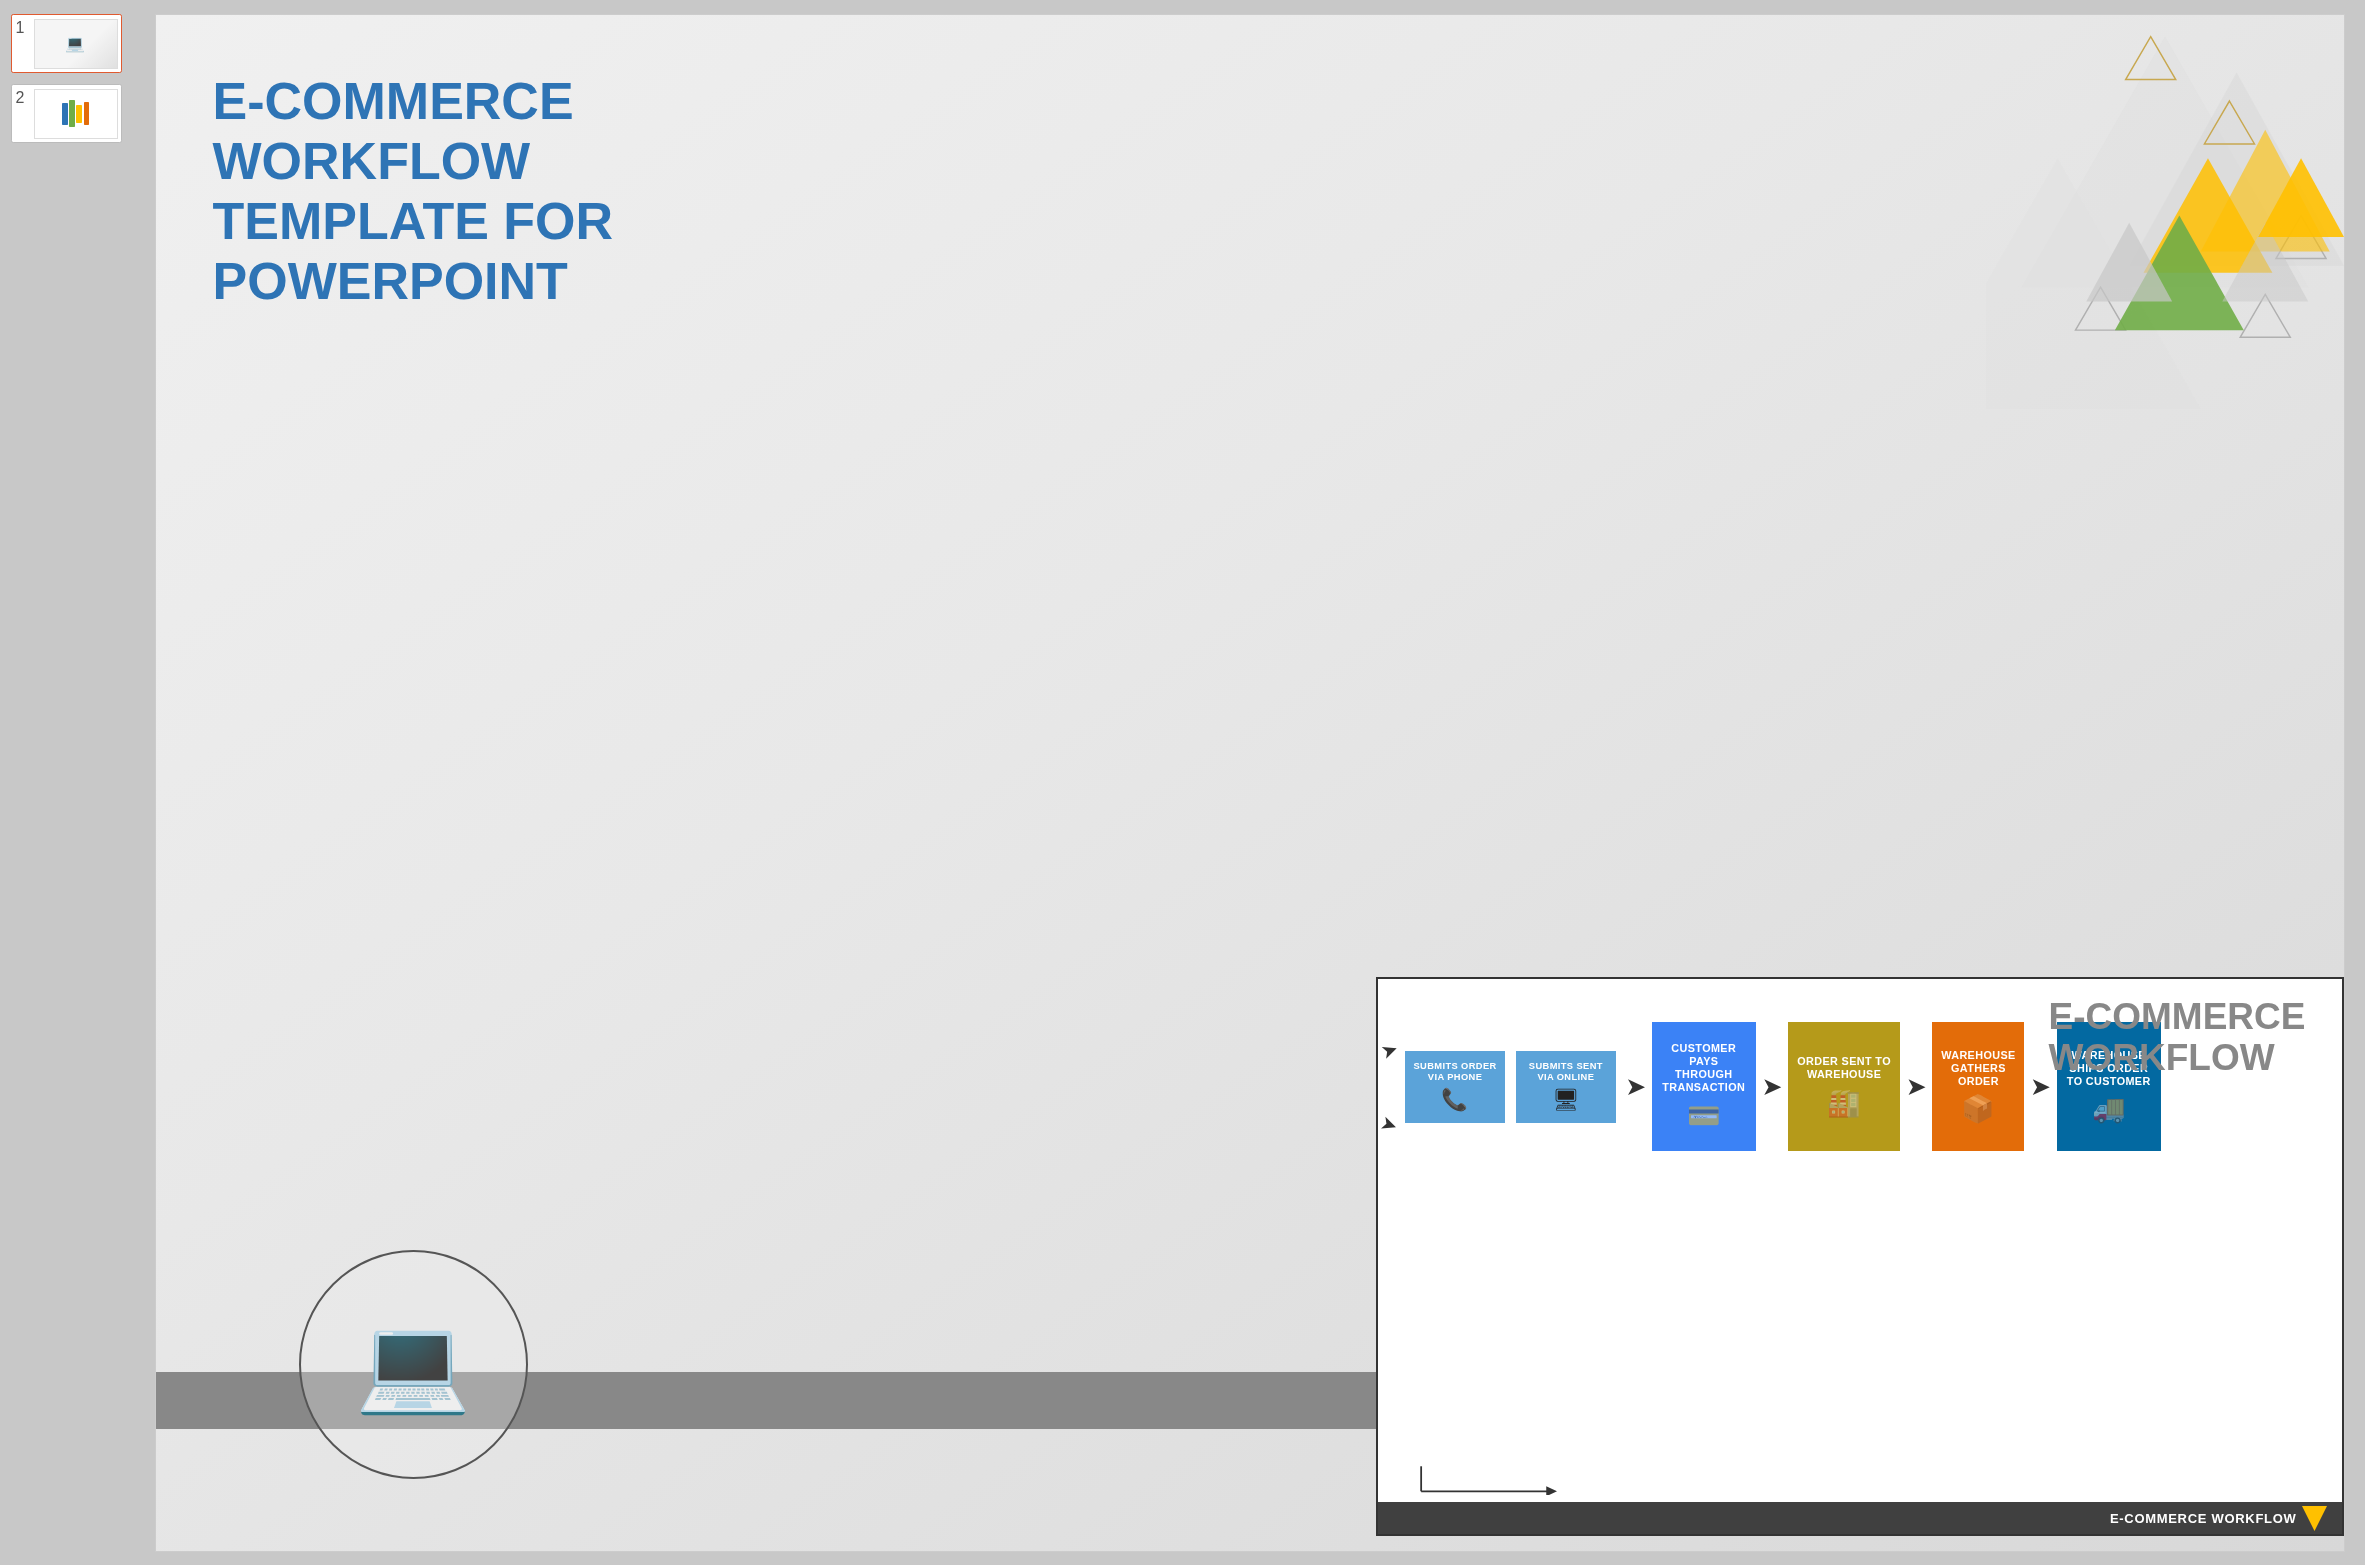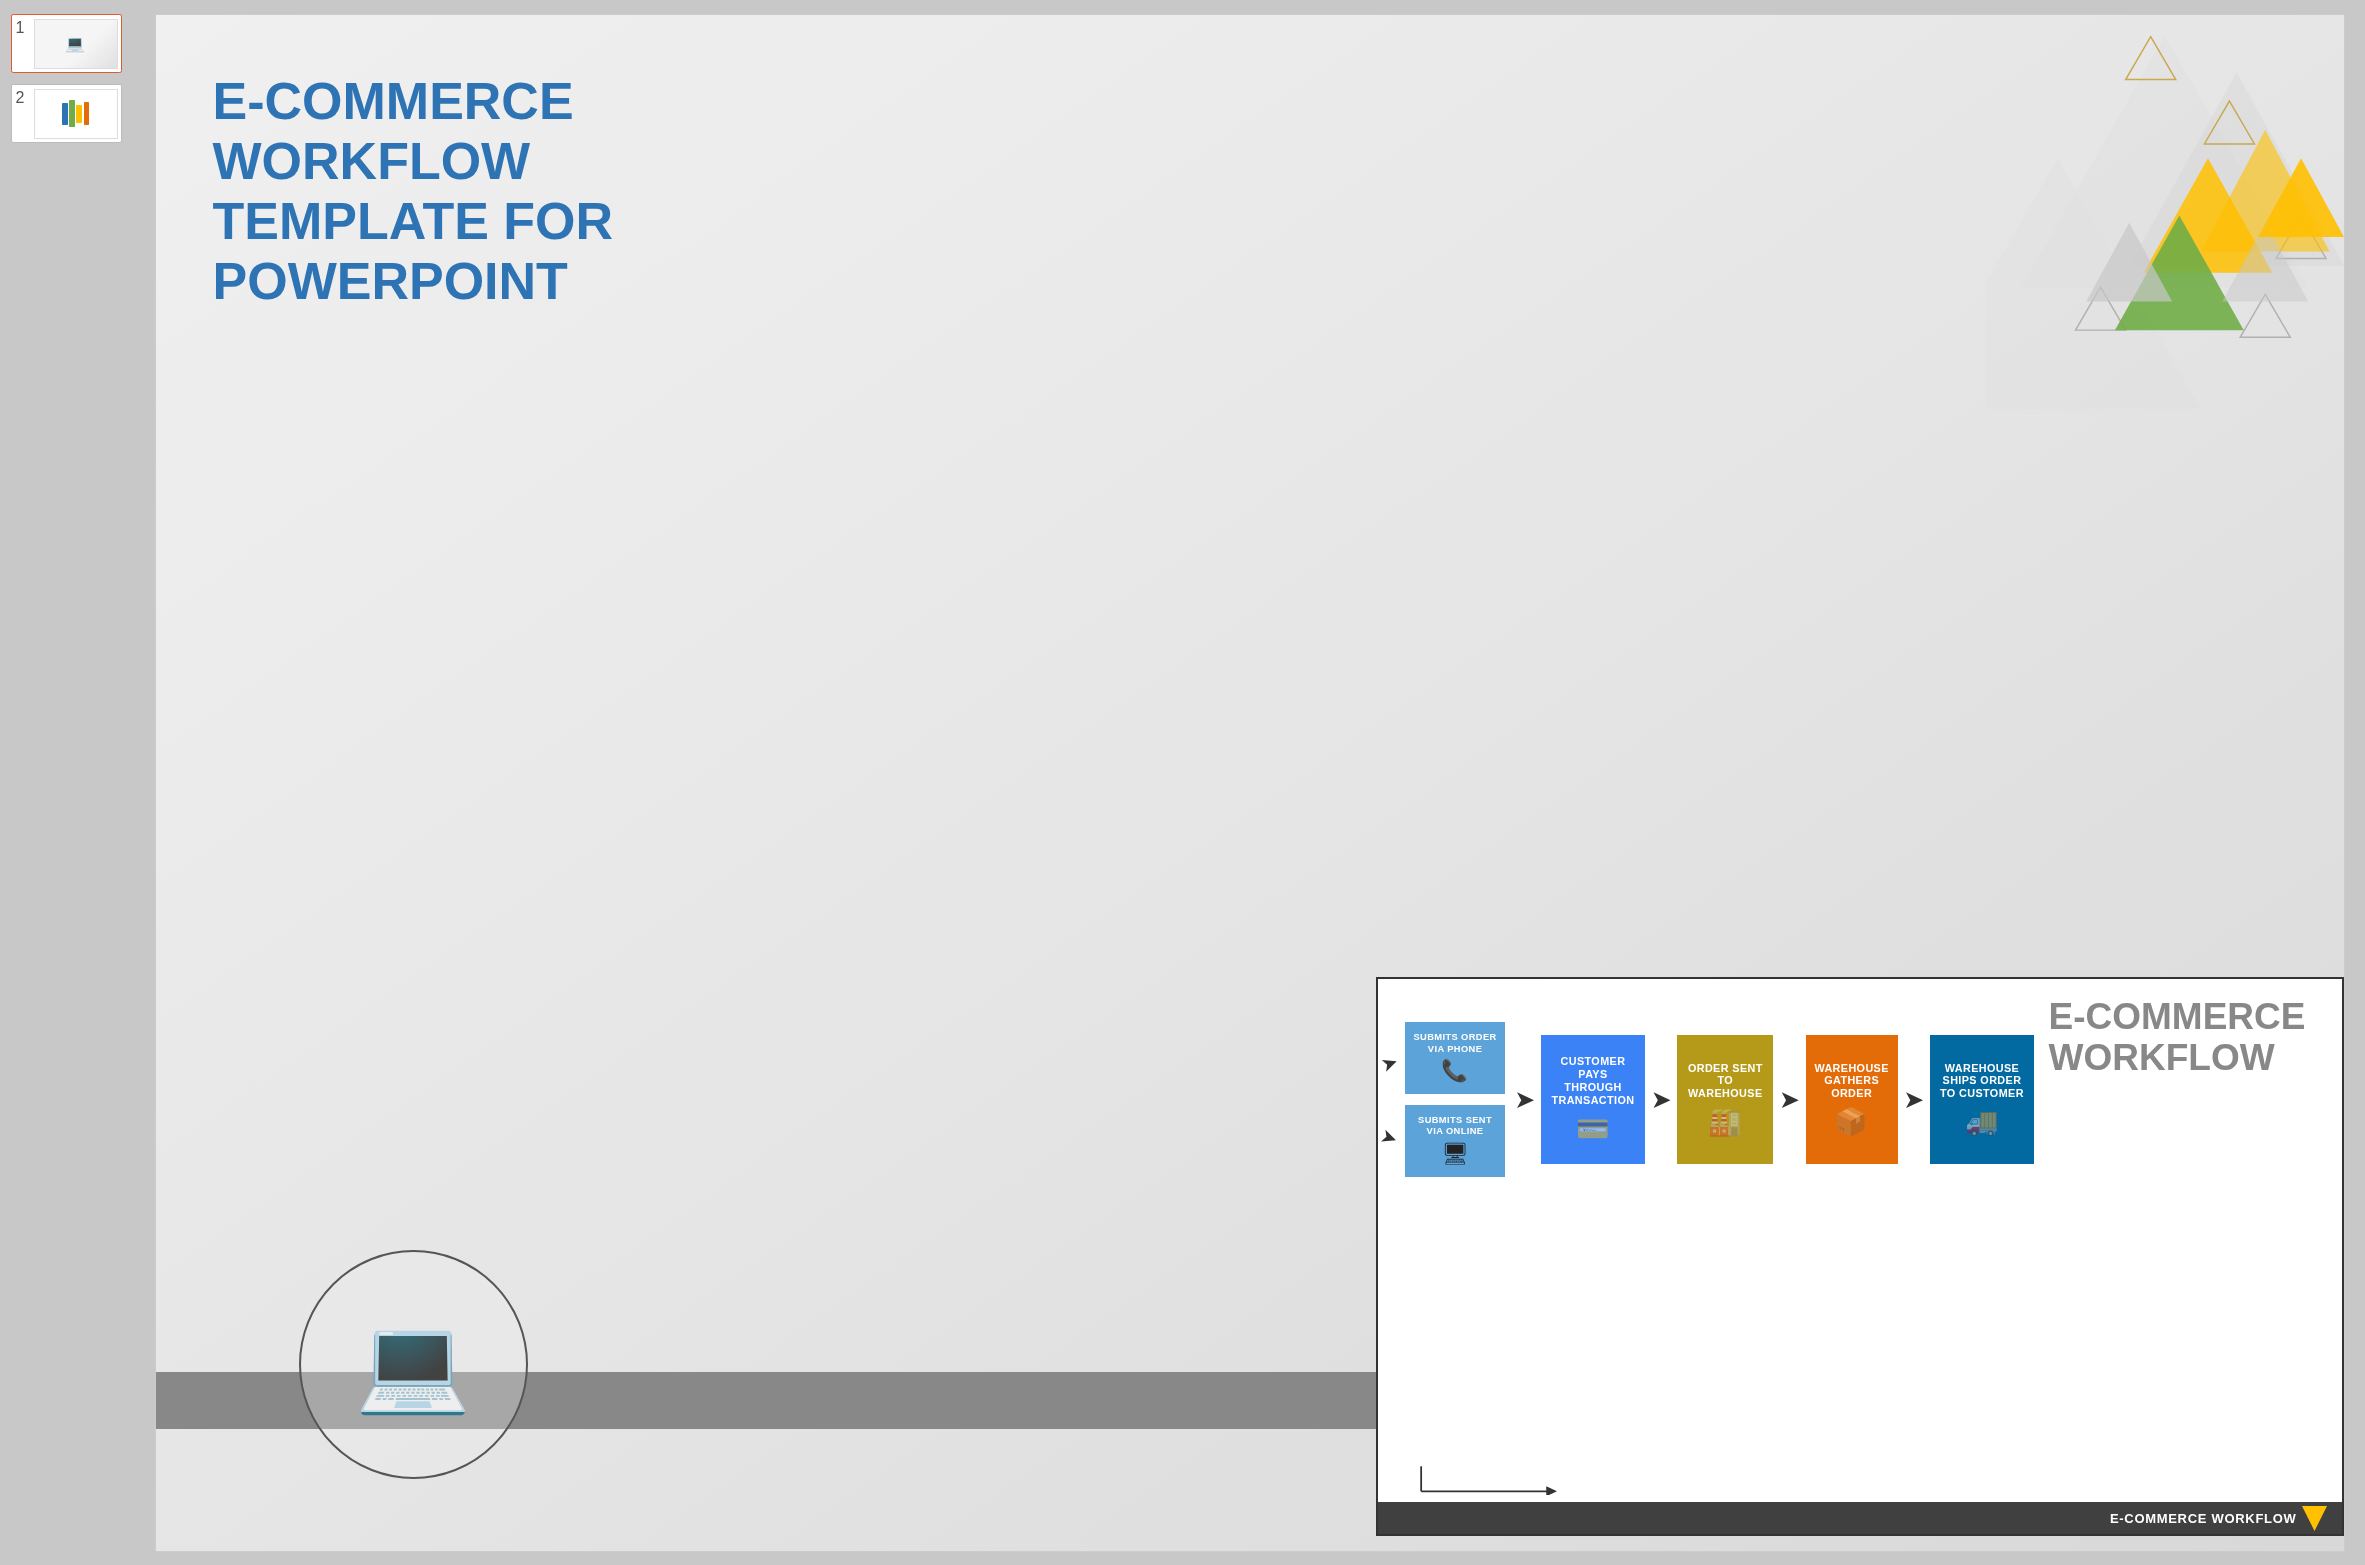--- a/index.html
+++ b/index.html
@@ -209,21 +209,21 @@
       color: white;
       font-size: 16px;
       font-weight: 700;
       text-align: center;
       letter-spacing: 0.7px;
     }
 
     
     .wf-submit-col {
       display: flex;
-      flex-direction: column;
+      flex-direction: row;
       gap: 10.8px;
       margin: 0 3.6px;
     }
     .wf-submit-box {
       width: 100px;
       height: 72px;
       background: #5ba3d9;
       display: flex;
       flex-direction: column;
       align-items: center;
@@ -256,21 +256,21 @@
       justify-content: center;
       padding: 8.6px;
       gap: 5.7px;
     }
     .wf-box-green {
       width: 104px;
       height: 129px;
       background: #3b82f6;
     }
     .wf-box-olive {
-      width: 96px;
+      width: 112px;
       height: 129px;
       background: #b59a1a;
     }
     .wf-box-orange {
       width: 92px;
       height: 129px;
       background: #e36c09;
     }
     .wf-box-gray {
       width: 104px;

